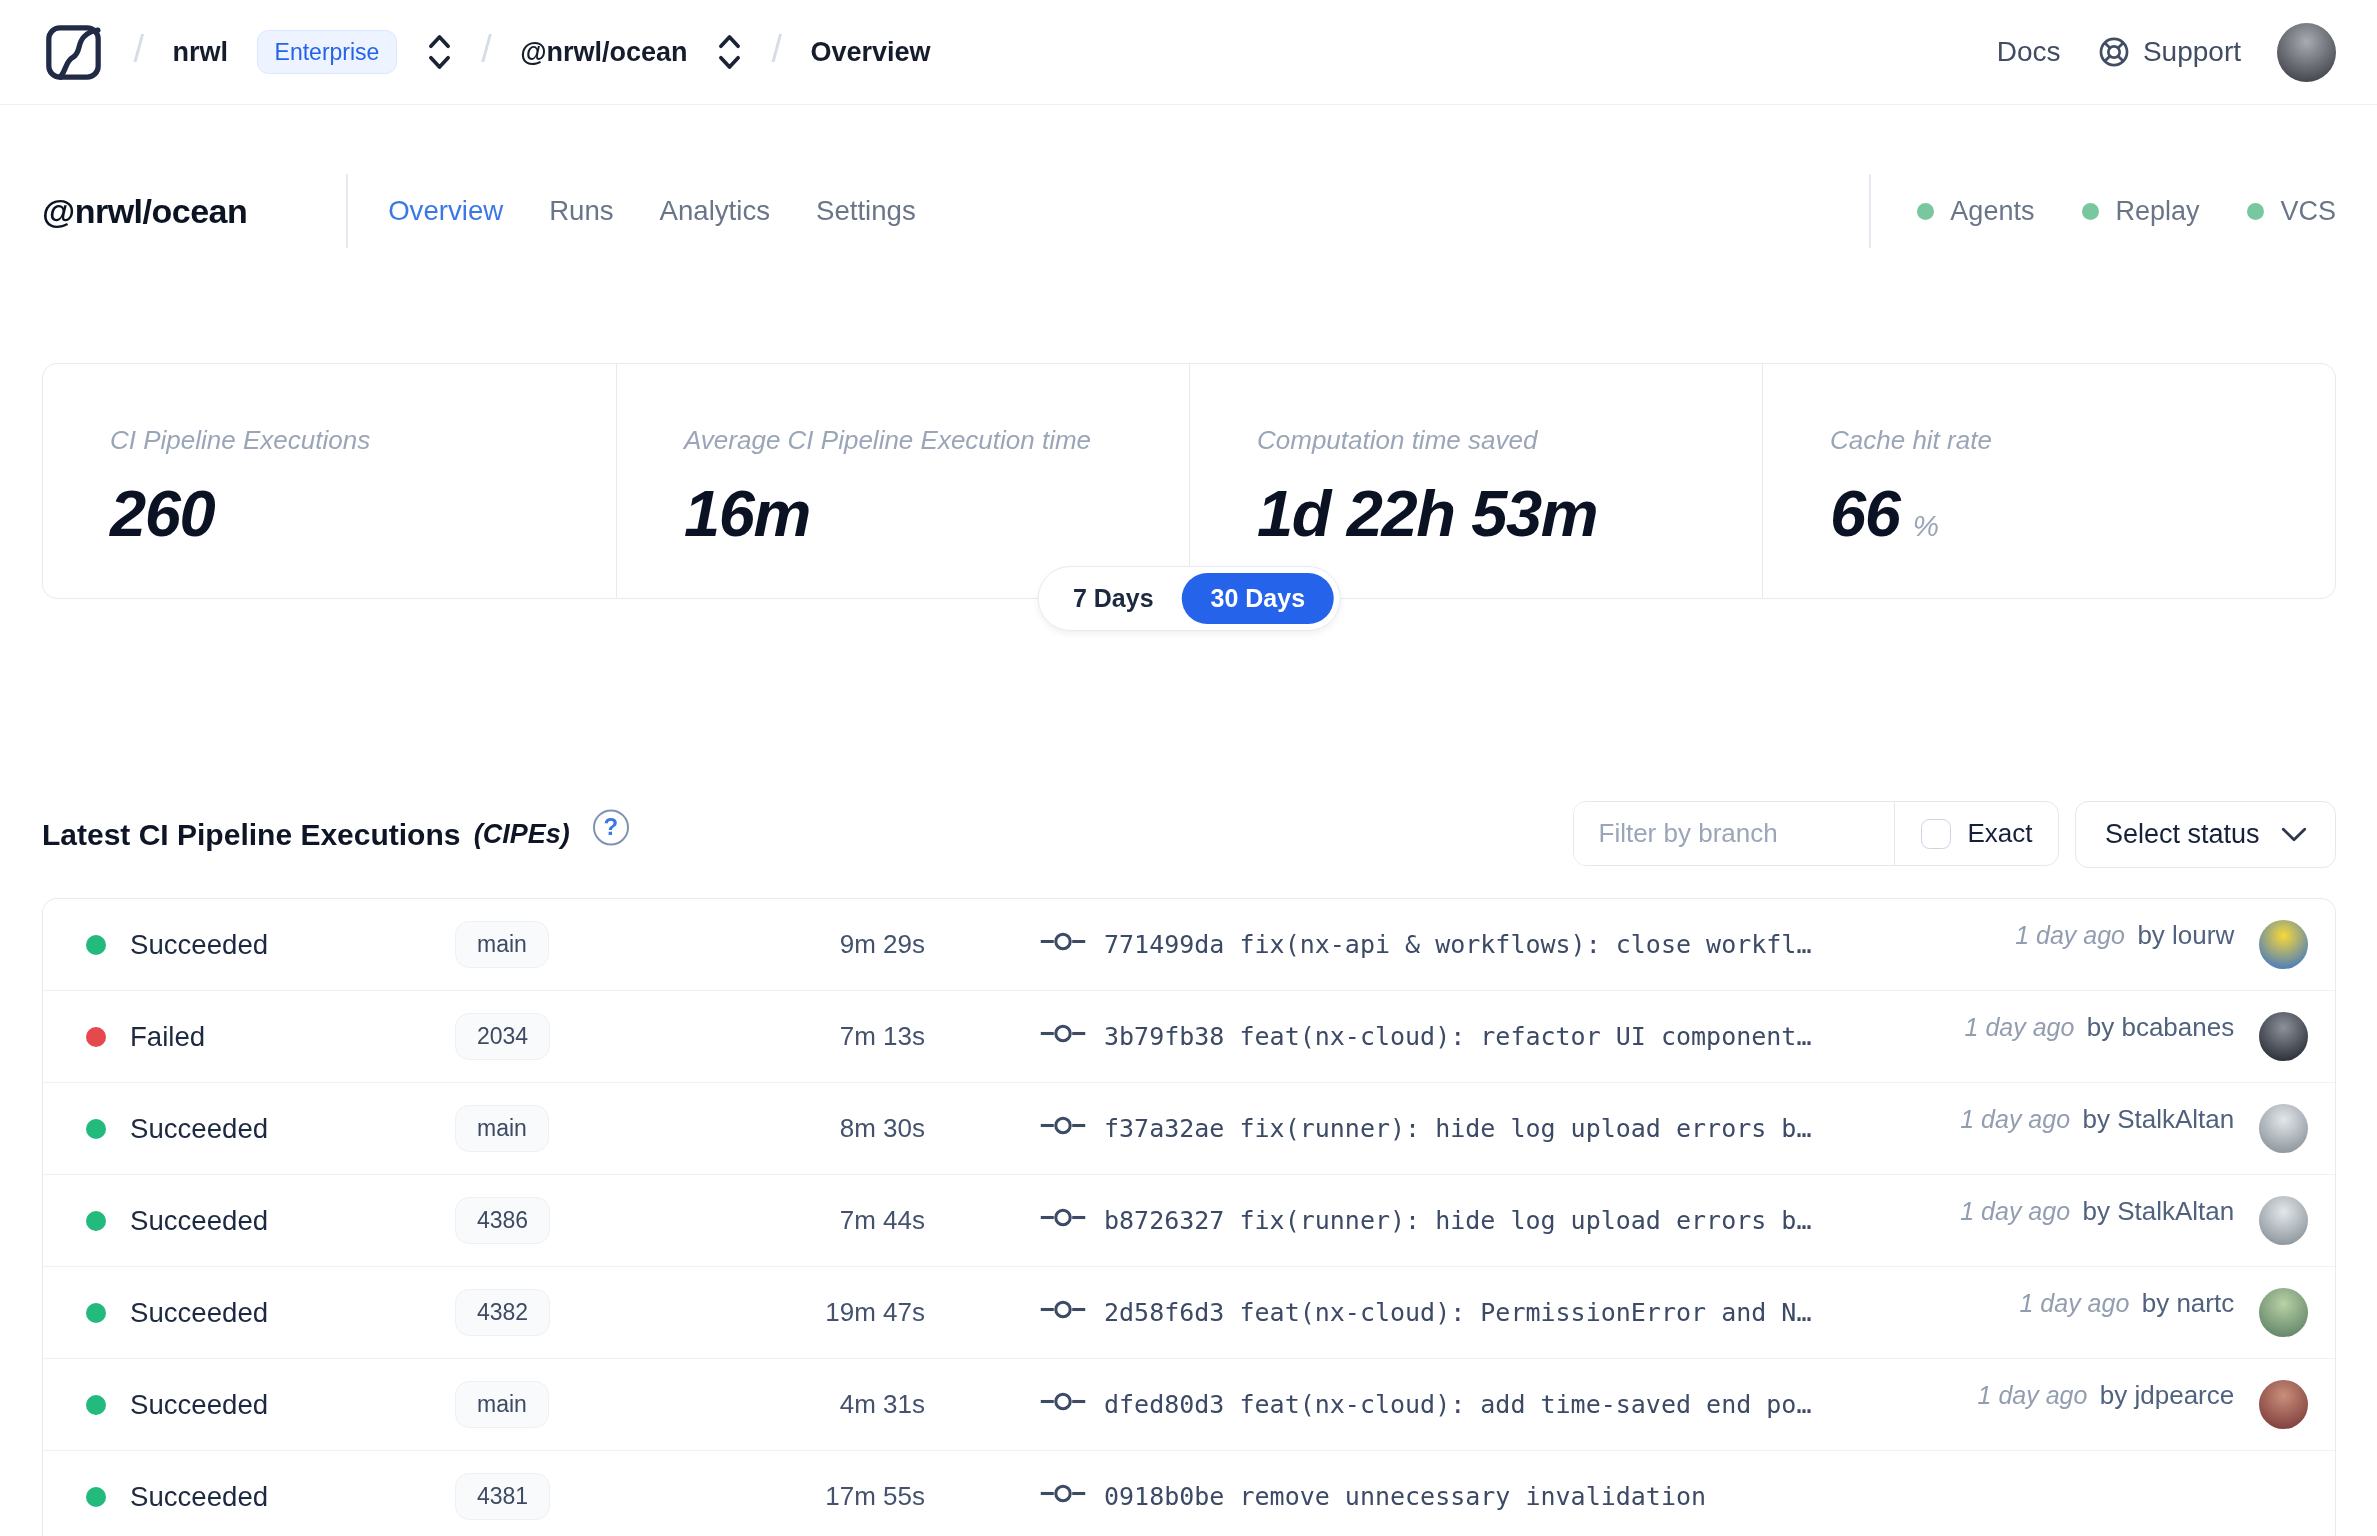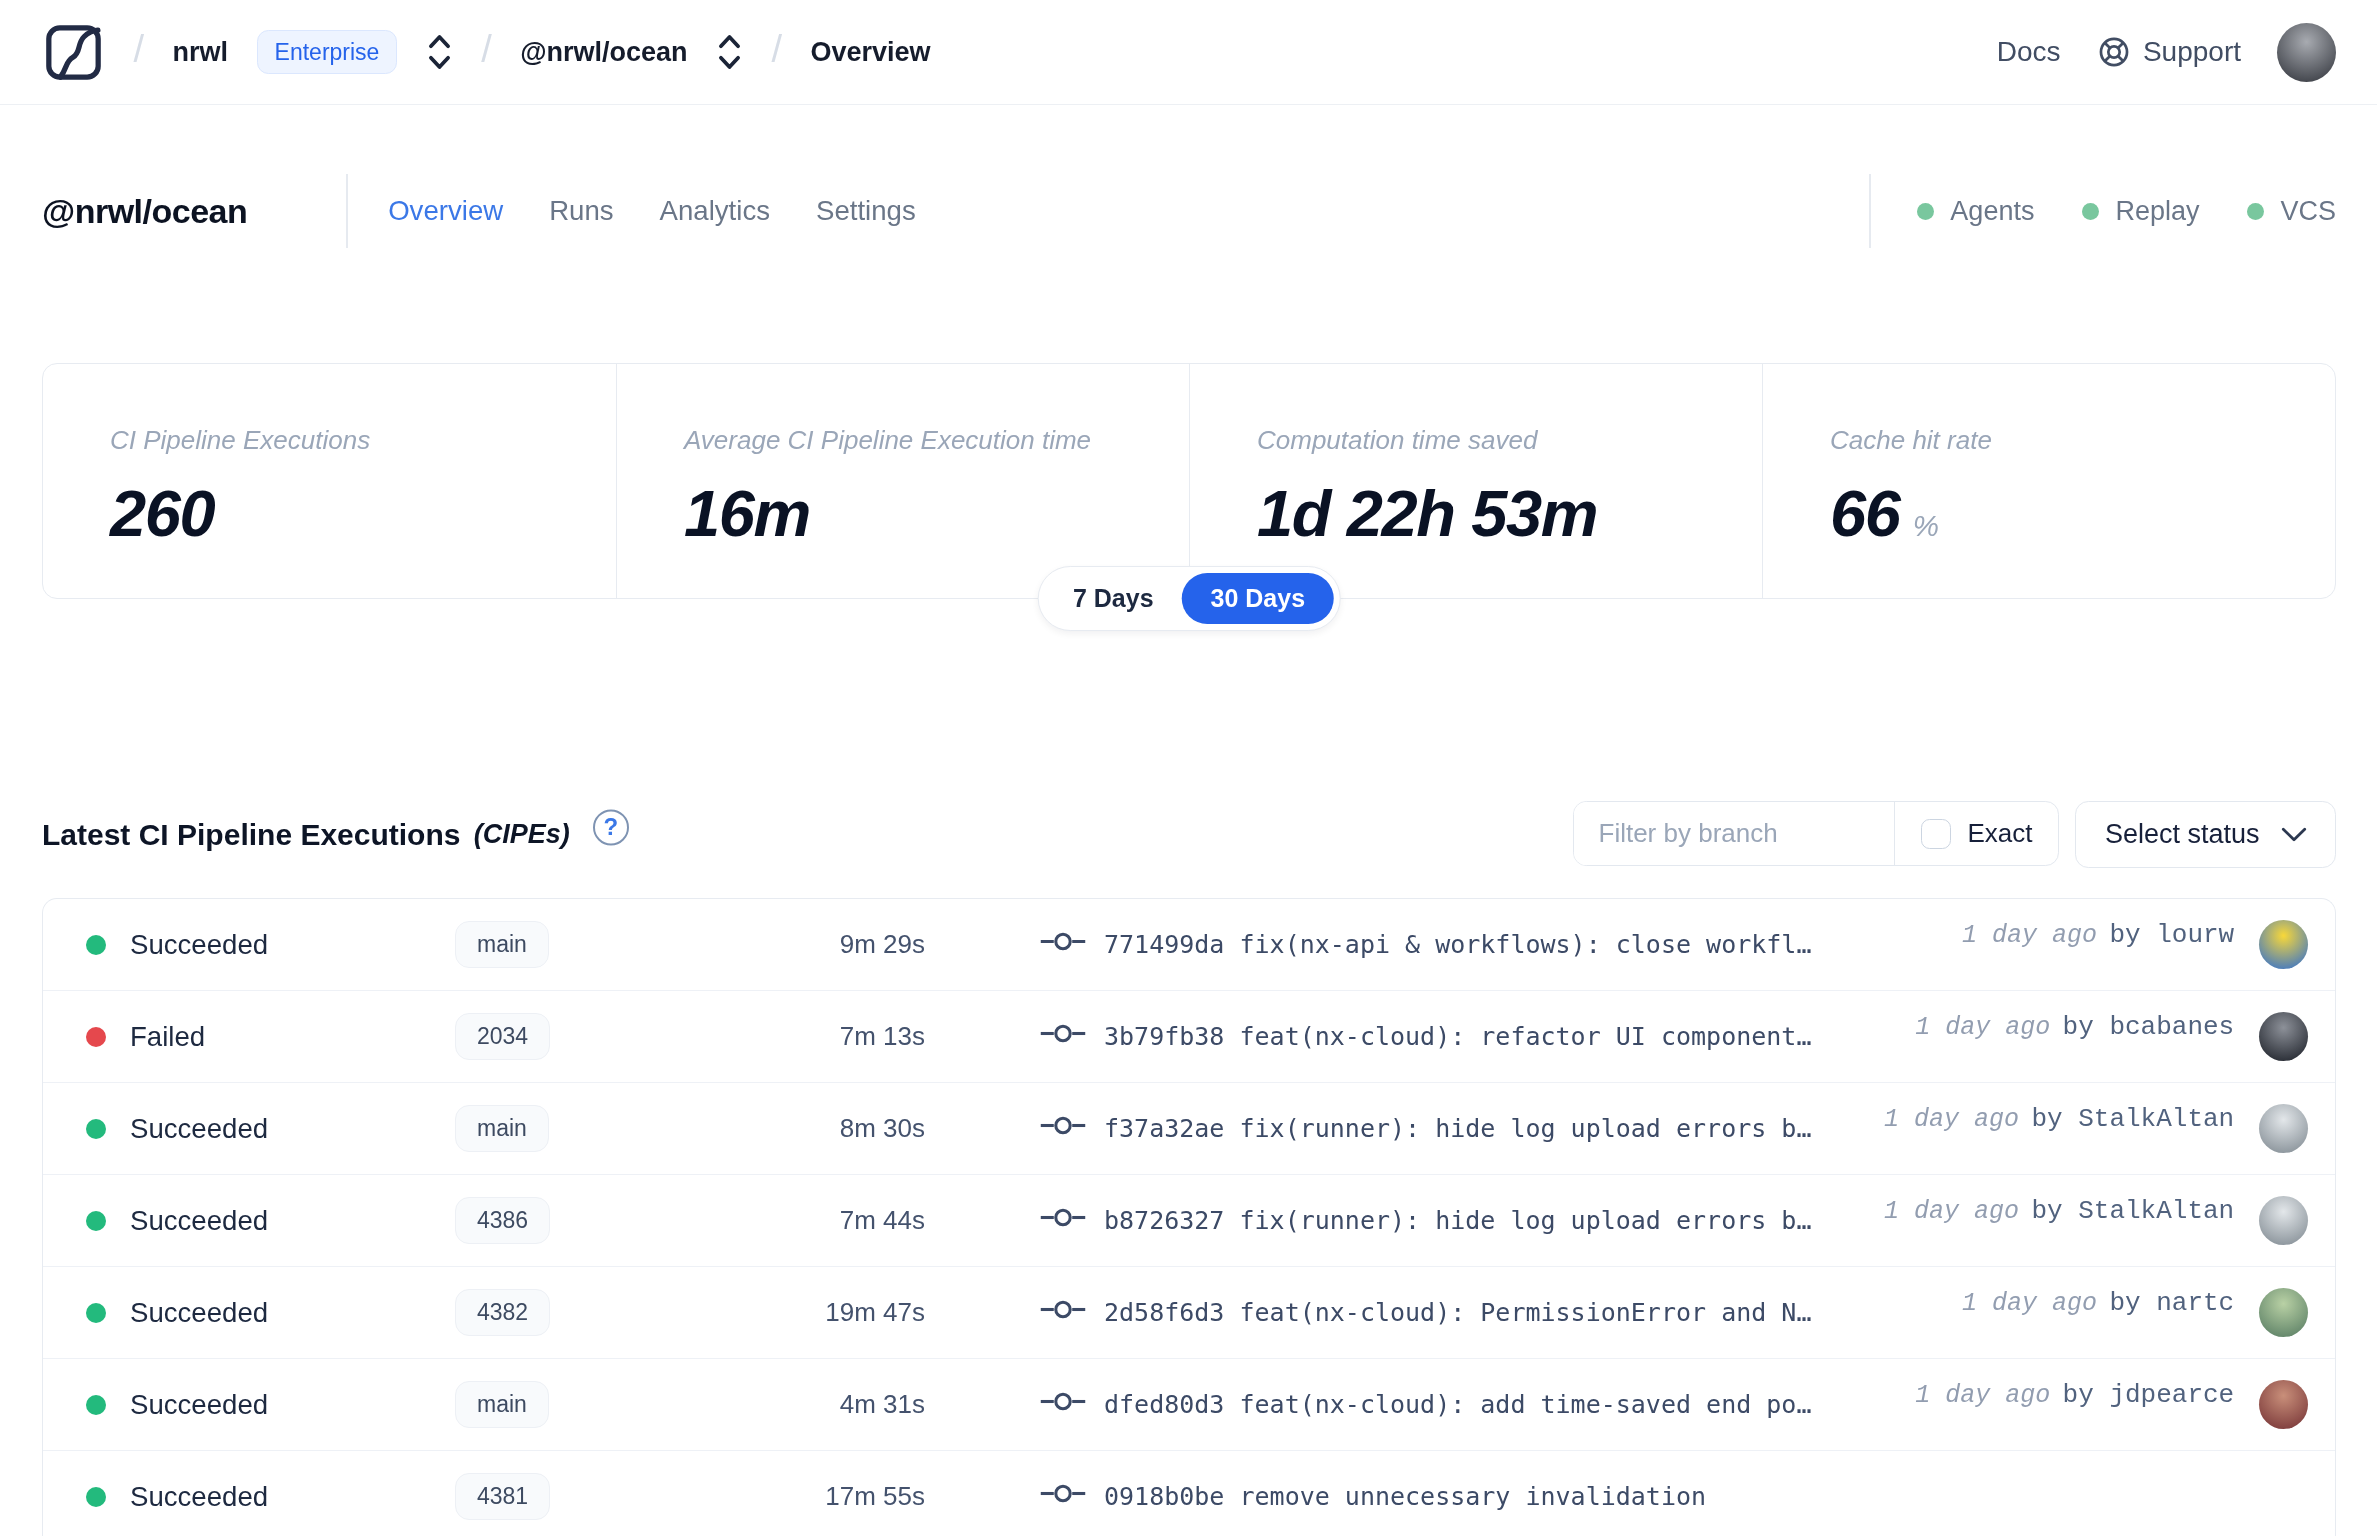--- a/index.html
+++ b/index.html
@@ -72,21 +72,21 @@
   .row { height: 92px; display: flex; align-items: center; padding: 0 27px 0 43px; border-bottom: 1.9px solid #eef1f6; }
   .cell-status { display: flex; align-items: center; gap: 24px; width: 369px; flex: none; }
   .status-dot { width: 20px; height: 20px; border-radius: 50%; flex: none; }
   .status-text { font-size: 27.6px; font-weight: 500; color: #1d2940; }
   .cell-branch { width: 238px; flex: none; }
   .branch-badge { display: inline-block; font-size: 23px; color: #3d4a61; background: #f8fafc; border: 1.9px solid #edf0f5; border-radius: 14px; padding: 8.6px 21px; cursor: pointer; }
   .cell-duration { width: 232px; flex: none; text-align: right; font-size: 26px; color: #44526d; }
   .cell-commit { display: flex; gap: 18px; margin-left: 115px; flex: 1; min-width: 0; }
   .commit-icon { width: 46px; height: 23px; stroke: #3c4a66; stroke-width: 2; fill: none; flex: none; }
   .commit-text { font-family: "DejaVu Sans Mono", monospace; font-size: 25px; color: #3c4a66; white-space: nowrap; overflow: hidden; cursor: pointer; }
-  .cell-meta { display: flex; align-items: baseline; gap: 12.4px; flex: none; margin-left: 23px; font-family: Liberation Mono, monospace; }
+  .cell-meta { display: flex; align-items: baseline; gap: 12.4px; flex: none; margin-left: 23px; }
   .time-ago { font-size: 25px; font-style: italic; color: #929db0; }
   .author { font-size: 26px; color: #51627e; }
   .row-avatar { width: 49px; height: 49px; margin-left: 12.4px; align-self: center; cursor: pointer; }
 </style>
 </head>
 <body>
 
 <div class="page">
 
   <nav class="topnav">

